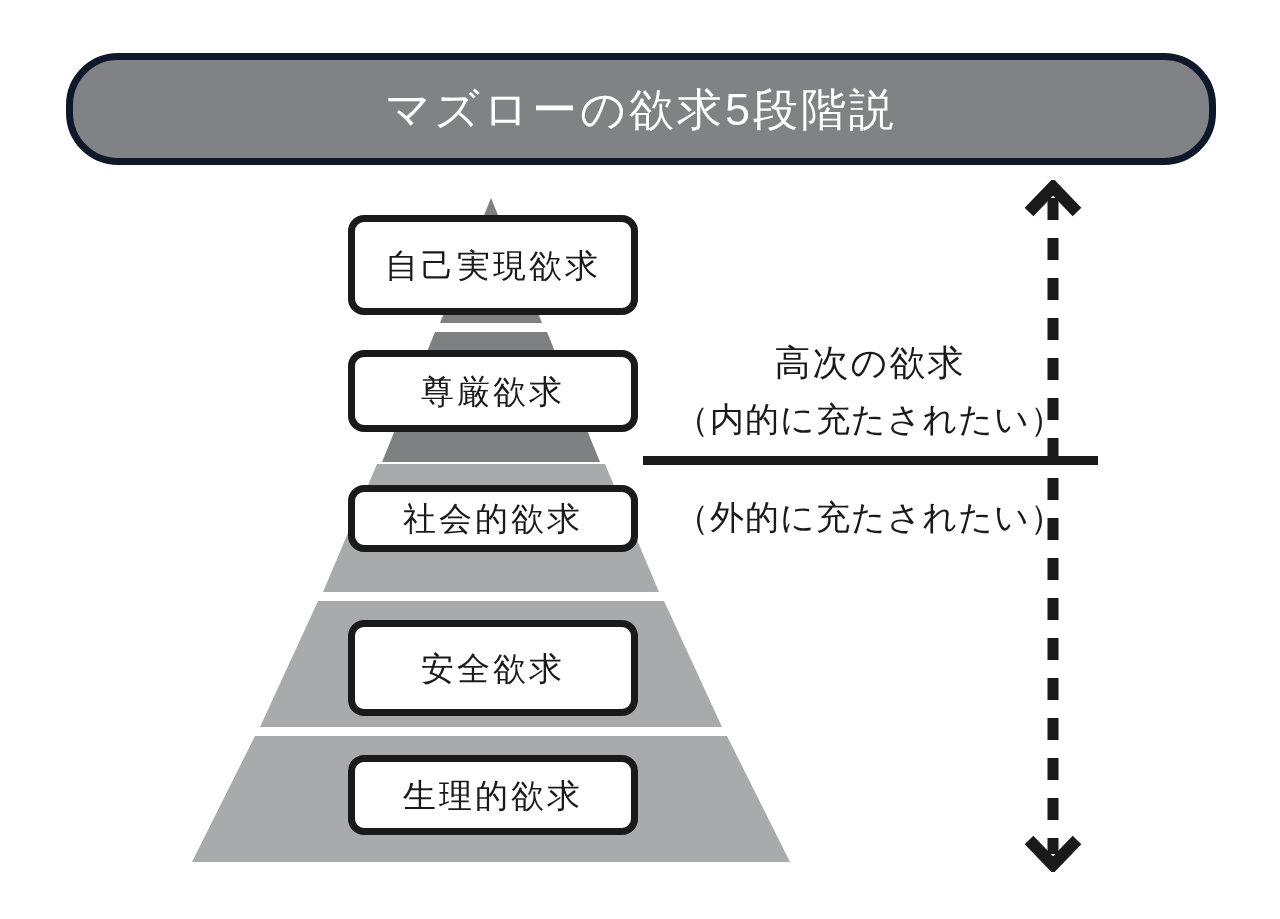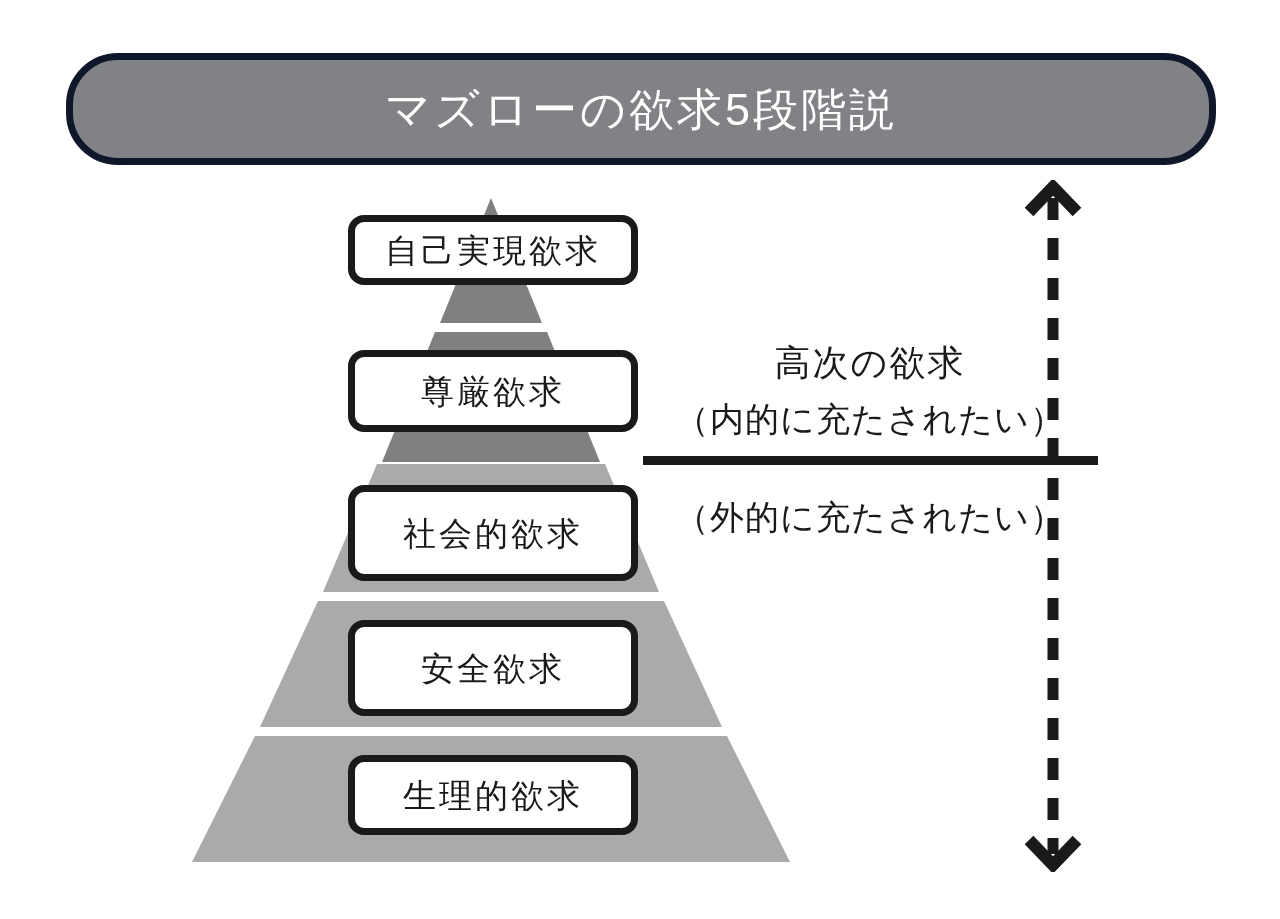--- a/index.html
+++ b/index.html
@@ -59,23 +59,23 @@
     border-radius: 16px;
     display: flex;
     align-items: center;
     justify-content: center;
     color: #1a1a1a;
     font-size: 33px;
     letter-spacing: 3px;
     line-height: 1;
     white-space: nowrap;
   }
-  #tier-label-0 { left: 348px; top: 215px; width: 290px; height: 70px; }
+  #tier-label-0 { left: 348px; top: 215px; width: 290px; height: 100px; }
   #tier-label-1 { left: 348px; top: 350px; width: 290px; height: 82px; }
-  #tier-label-2 { left: 348px; top: 485px; width: 290px; height: 96px; }
+  #tier-label-2 { left: 348px; top: 485px; width: 290px; height: 67px; }
   #tier-label-3 { left: 348px; top: 620px; width: 290px; height: 96px; }
   #tier-label-4 { left: 348px; top: 755px; width: 290px; height: 80px; }
 
   
   .side-group {
     position: absolute;
     width: 420px;
     left: 660px;
     text-align: center;
   }

